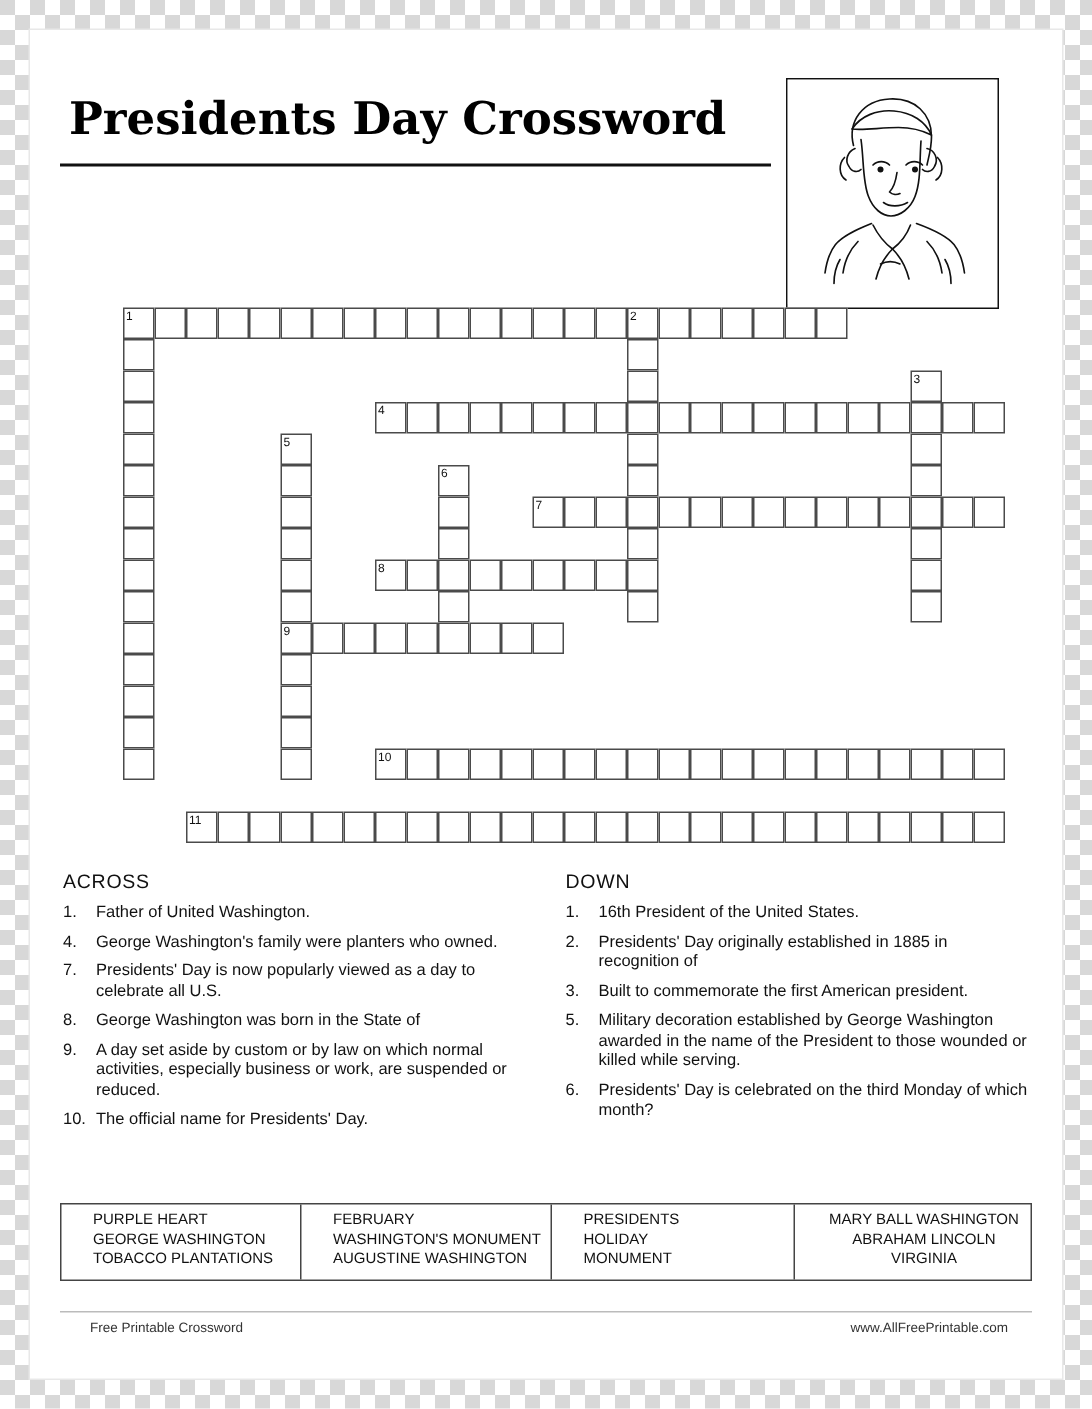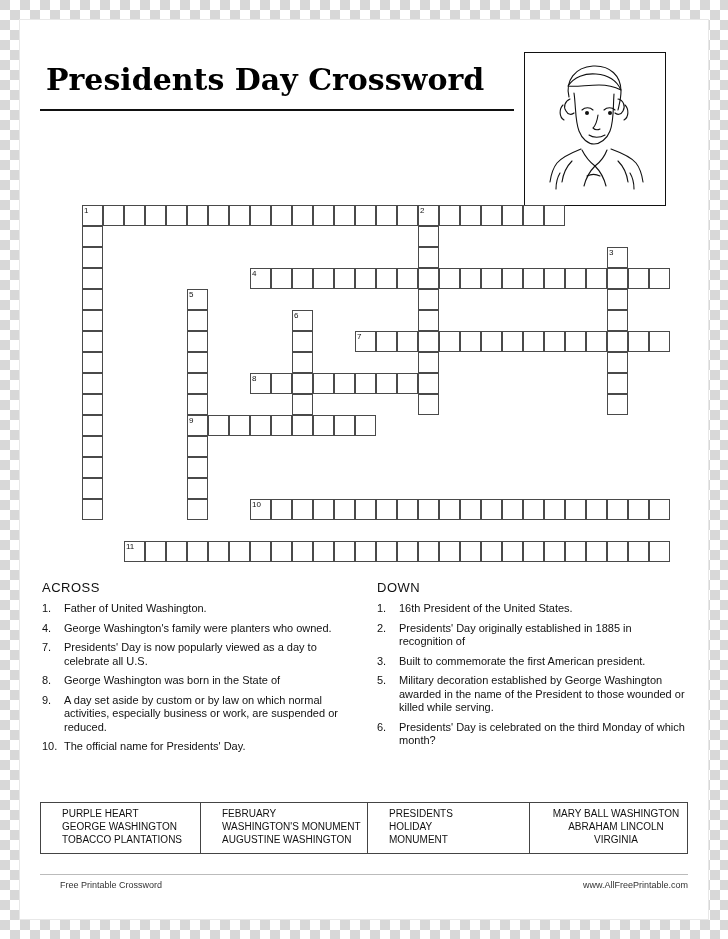--- a/index.html
+++ b/index.html
@@ -77,21 +77,21 @@
   .bankcol.c1{flex:0 0 160px;}
   .bankcol.c2{flex:0 0 167px;}
   .bankcol.c3{flex:0 0 162px;}
 
   .footer{
     position:absolute;left:20px;top:854px;width:648px;
     border-top:1px solid #bbb;padding-top:5px;
     font-size:9px;color:#333;
   }
   .footer .l{position:absolute;left:0;top:5px;margin-left:20px;}
-  .footer .r{position:absolute;right:0;top:5px;}
+  .footer .r{position:absolute;right:16px;top:5px;}
 </style>
 </head>
 <body>
 
 <div class="page">
 
 
   <div class="titlewrap">
     <div class="title">Presidents Day Crossword</div>
     <div class="titlerule"></div>

